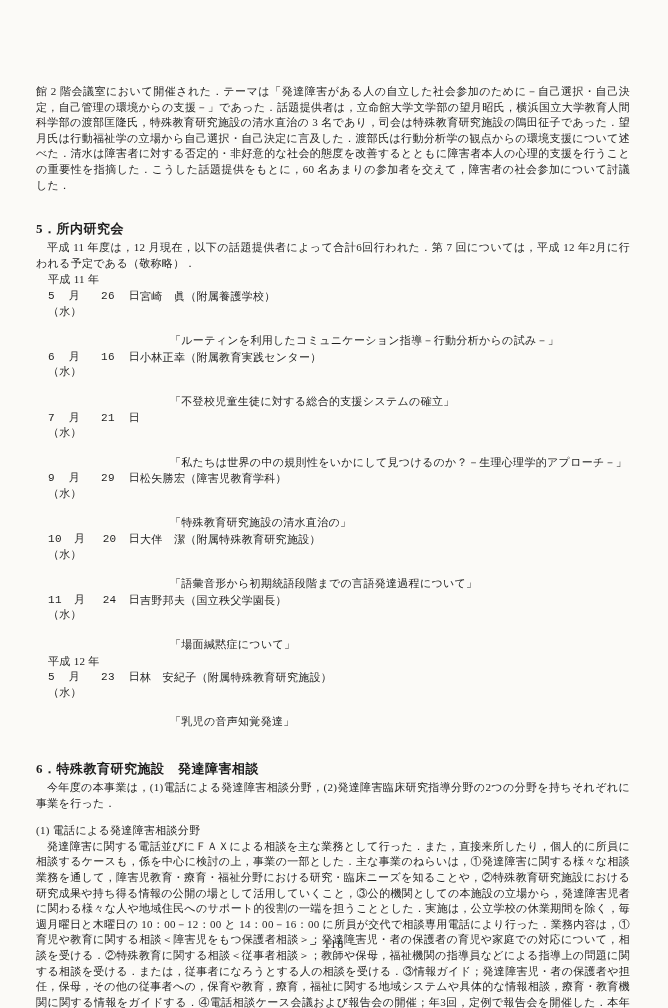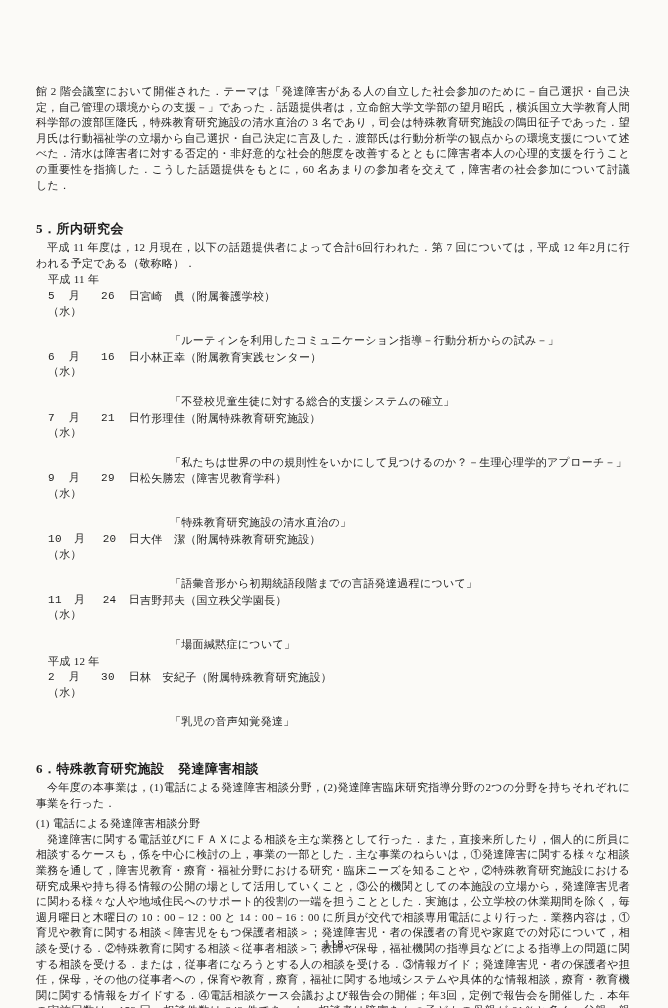--- a/index.html
+++ b/index.html
@@ -29,21 +29,21 @@
     line-height:16px;
     letter-spacing:0.5px;
   }
   .sec5-heading { margin-top:28px; margin-bottom:3px; }
   .sec6-heading { margin-top:31px; margin-bottom:3px; }
   .year-line { padding-left:12px; margin-top:1px; }
   .event-line1 { display:flex; padding-left:12px; margin-top:1px; }
   .event-date { flex:none; width:92px;font-family:Liberation Mono, monospace; }
   .event-speaker { flex:1; }
   .event-title { padding-left:134px; margin-top:13px; }
-  .sub-heading { margin-top:5px; }
+  .sub-heading { margin-top:12px; }
   .page-number {
     position:absolute;
     left:0; right:0; top:936px;
     text-align:center;
     font-size:12px;
     letter-spacing:1px;
   }
 </style>
 </head>
 <body>
@@ -68,21 +68,20 @@
     <p class="para event-line1">
       <span class="event-date">6 月 16 日（水）</span>
       <span class="event-speaker">小林正幸（附属教育実践センター）</span>
     </p>
     <p class="para event-title">「不登校児童生徒に対する総合的支援システムの確立」</p>
   </div>
 
   <div>
     <p class="para event-line1">
       <span class="event-date">7 月 21 日（水）</span>
-      <span class="event-speaker">竹形理佳（附属特殊教育研究施設）</span>
     </p>
     <p class="para event-title">「私たちは世界の中の規則性をいかにして見つけるのか？－生理心理学的アプローチ－」</p>
   </div>
 
   <div>
     <p class="para event-line1">
       <span class="event-date">9 月 29 日（水）</span>
       <span class="event-speaker">松矢勝宏（障害児教育学科）</span>
     </p>
     <p class="para event-title">「特殊教育研究施設の清水直治の」</p>
@@ -101,21 +100,21 @@
       <span class="event-date">11 月 24 日（水）</span>
       <span class="event-speaker">吉野邦夫（国立秩父学園長）</span>
     </p>
     <p class="para event-title">「場面緘黙症について」</p>
   </div>
 
   <p class="para year-line">平成 12 年</p>
 
   <div>
     <p class="para event-line1">
-      <span class="event-date">2 月 30 日（水）</span>
+      <span class="event-date">5 月 23 日（水）</span>
       <span class="event-speaker">林　安紀子（附属特殊教育研究施設）</span>
     </p>
     <p class="para event-title">「乳児の音声知覚発達」</p>
   </div>
 
   <h2 class="sec-heading sec6-heading">6．特殊教育研究施設　発達障害相談</h2>
   <p class="para indent">今年度の本事業は，(1)電話による発達障害相談分野，(2)発達障害臨床研究指導分野の2つの分野を持ちそれぞれに事業を行った．</p>
   <p class="para sub-heading">(1) 電話による発達障害相談分野</p>
   <p class="para indent">発達障害に関する電話並びにＦＡＸによる相談を主な業務として行った．また，直接来所したり，個人的に所員に相談するケースも，係を中心に検討の上，事業の一部とした．主な事業のねらいは，①発達障害に関する様々な相談業務を通して，障害児教育・療育・福祉分野における研究・臨床ニーズを知ることや，②特殊教育研究施設における研究成果や持ち得る情報の公開の場として活用していくこと，③公的機関としての本施設の立場から，発達障害児者に関わる様々な人や地域住民へのサポート的役割の一端を担うこととした．実施は，公立学校の休業期間を除く，毎週月曜日と木曜日の 10：00－12：00 と 14：00－16：00 に所員が交代で相談専用電話により行った．業務内容は，①育児や教育に関する相談＜障害児をもつ保護者相談＞；発達障害児・者の保護者の育児や家庭での対応について，相談を受ける．②特殊教育に関する相談＜従事者相談＞；教師や保母，福祉機関の指導員などによる指導上の問題に関する相談を受ける．または，従事者になろうとする人の相談を受ける．③情報ガイド；発達障害児・者の保護者や担任，保母，その他の従事者への，保育や教育，療育，福祉に関する地域システムや具体的な情報相談，療育・教育機関に関する情報をガイドする．④電話相談ケース会議および報告会の開催；年3回，定例で報告会を開催した．本年の実施回数は，153 回，相談件数は 242 件であった．相談者は障害をもつ子どもの母親が 81％と多く，父親，親類，教師，保母，施設指導員，学生の順であった．相談者の居住地域は，東京学芸大学のある多摩地域を中心として，ホームページをみて電話する方もあり，広く全国に渡っている．相談の主訴で最も多いのが，相談対象</p>
 

